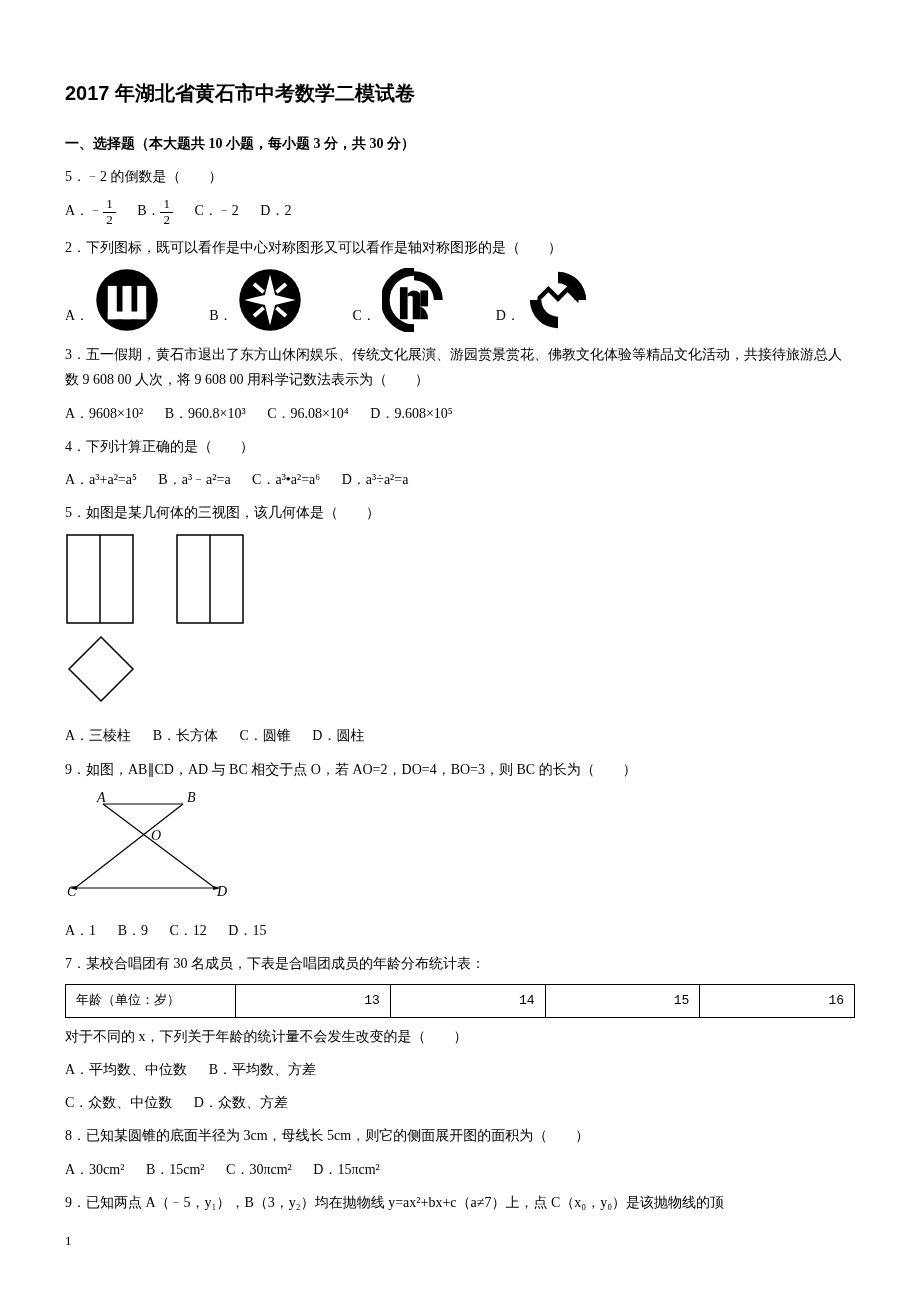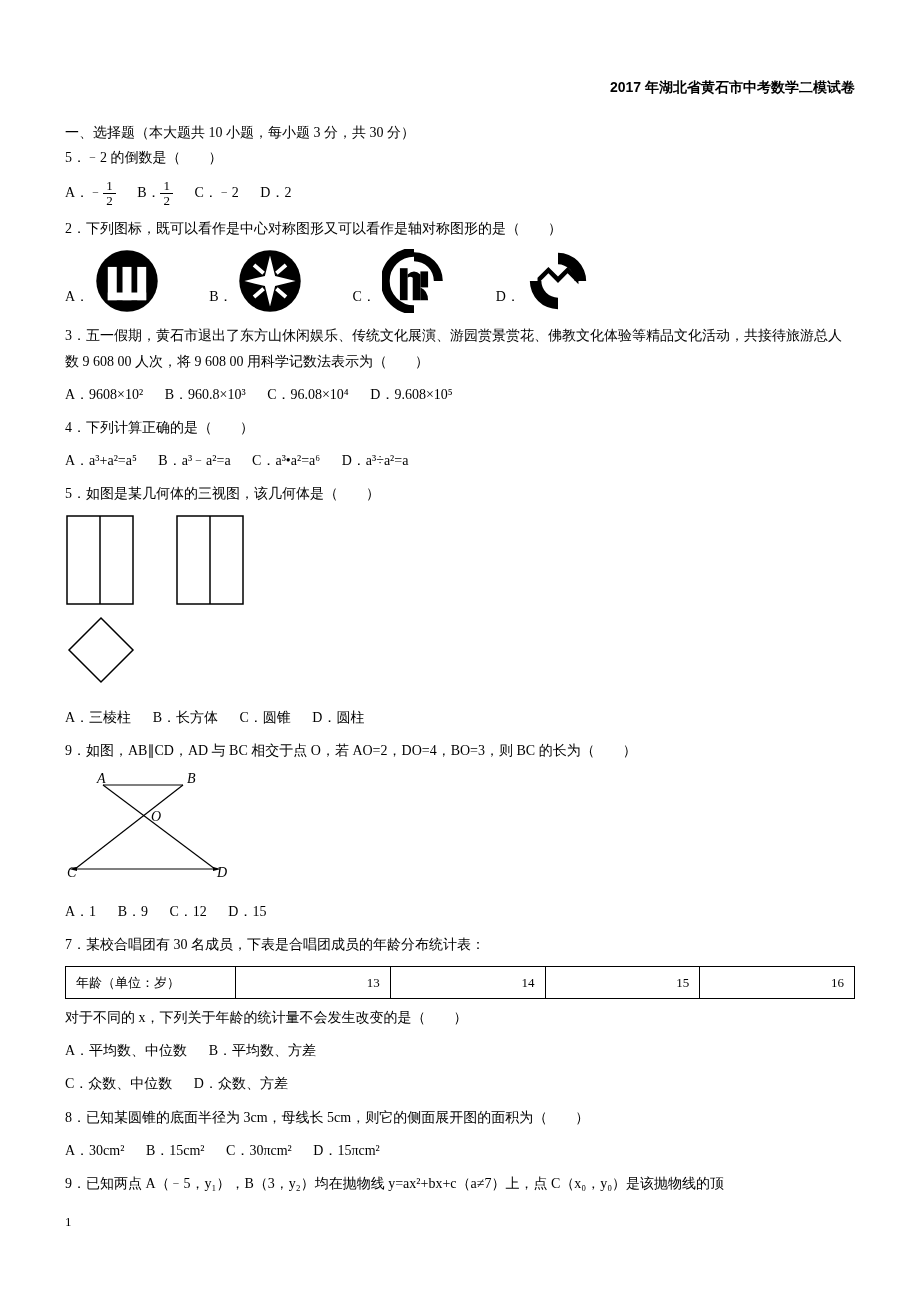--- a/index.html
+++ b/index.html
@@ -6,28 +6,29 @@
     body {
       font-family: "SimSun", "宋体", serif;
       font-size: 14px;
       line-height: 1.8;
       color: #000;
       background: #fff;
       width: 920px;
       padding: 75px 65px 20px 65px;
     }
     .title {
-      text-align: right;
-      font-size: 14px;
+      text-align: left;
+      font-size: 20px;
       font-weight: bold;
       font-family: "SimHei", "黑体", sans-serif;
       margin-bottom: 20px;
     }
     .section-header {
-      font-weight: normal;
+      font-weight: bold;
+      margin-bottom: 8px;
     }
     .question { margin-bottom: 8px; }
     .options { margin-bottom: 8px; }
     .options.inline > span { display: inline-block; margin-right: 18px; }
     .fraction {
       display: inline-block;
       vertical-align: middle;
       text-align: center;
       line-height: 1.1;
       font-size: 13px;
@@ -38,20 +39,21 @@
     .logo-item { display: flex; align-items: flex-end; gap: 6px; }
     .logo-label { padding-bottom: 4px; }
     .logo-svg { width: 64px; height: 64px; }
     .views { display: flex; gap: 40px; margin: 6px 0; }
     .diamond-wrap { margin: 8px 0 10px 0; }
     .tri-figure { margin: 6px 0 10px 0; }
     table.data {
       border-collapse: collapse;
       width: 100%;
       margin: 6px 0;
+      font-family: Liberation Mono, monospace;
     }
     table.data td {
       border: 1px solid #000;
       padding: 4px 10px;
       text-align: right;
       font-size: 13px;
     }
     table.data td.label { text-align: left; width: 170px; }
     .page-num { margin-top: 14px; font-size: 13px; }
   </style>

